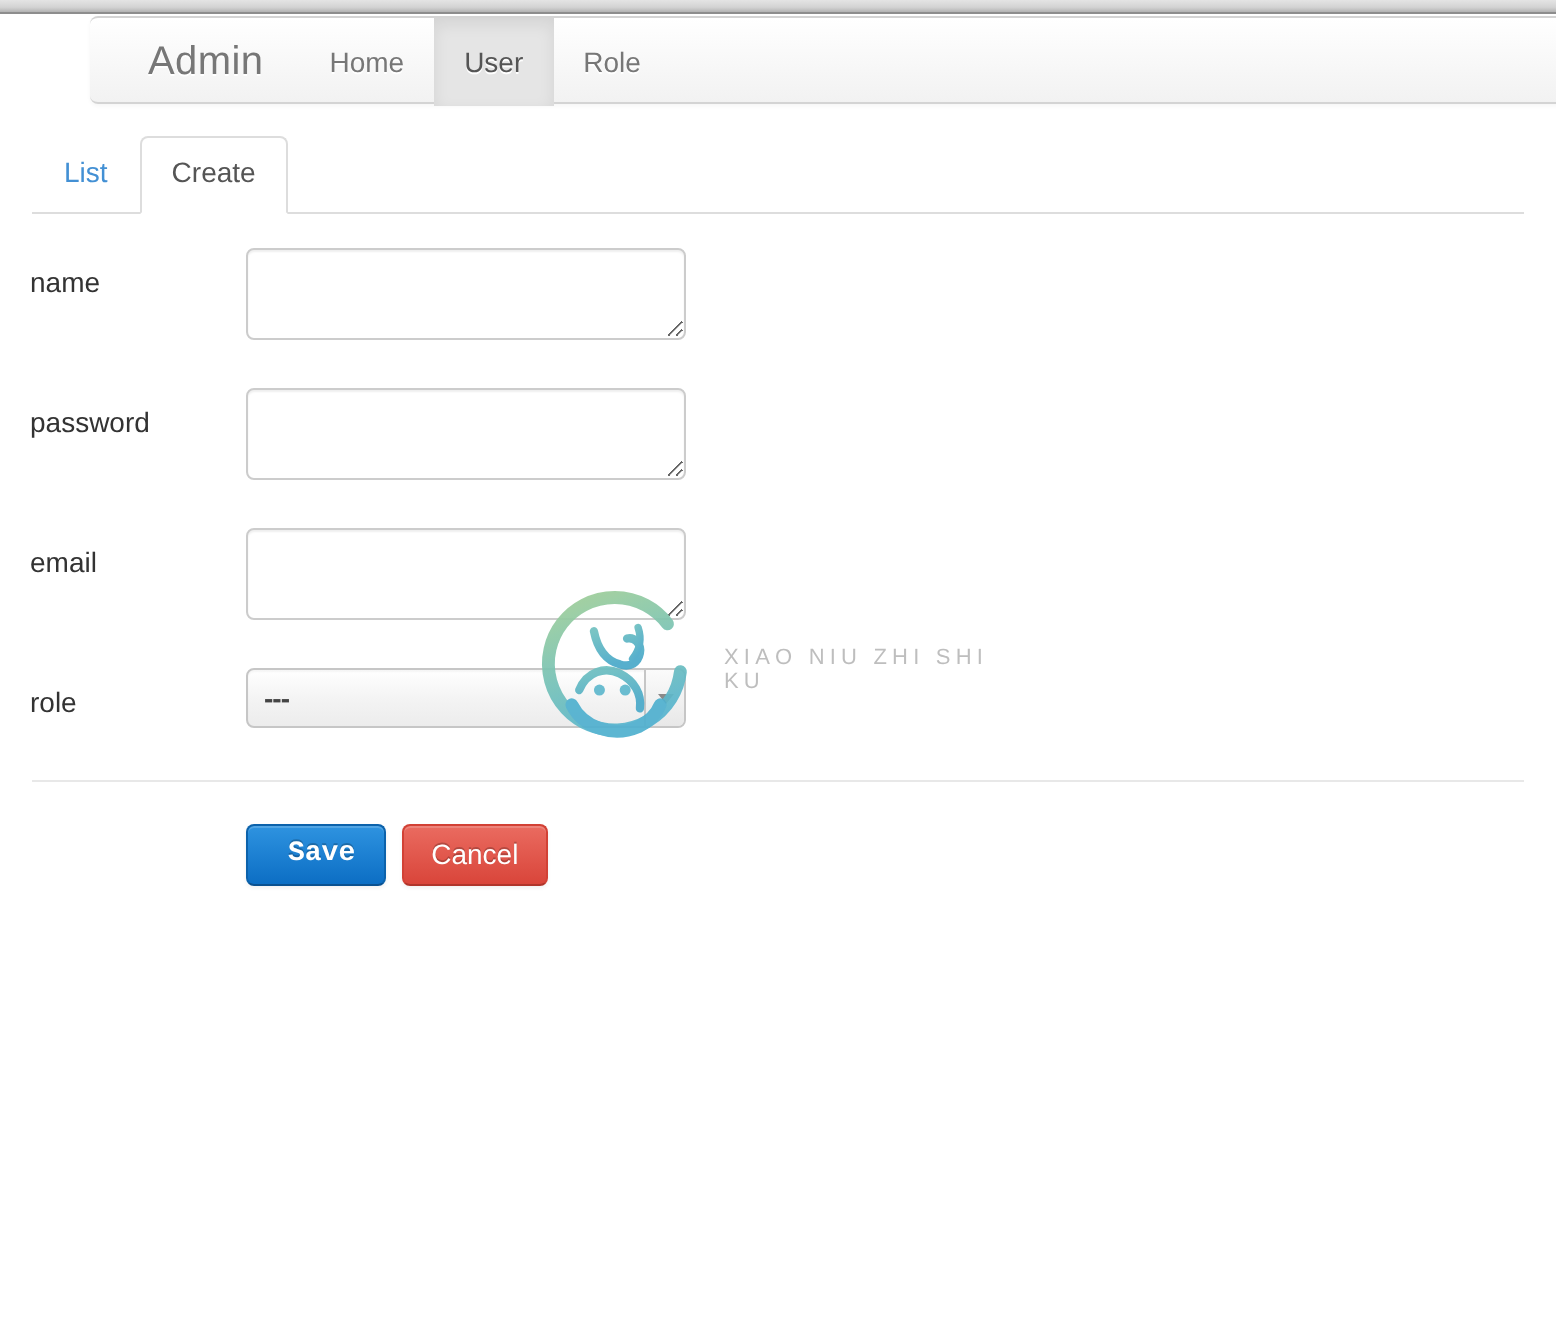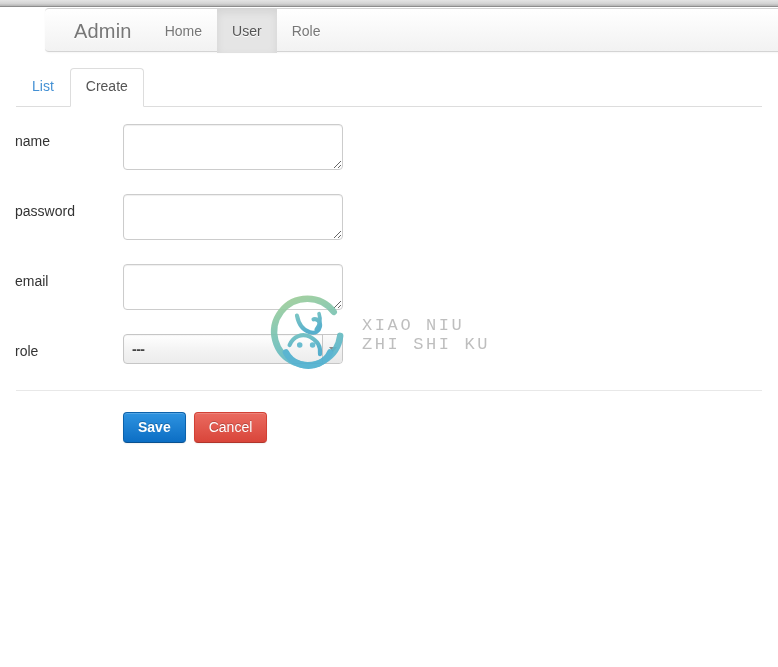--- a/index.html
+++ b/index.html
@@ -213,22 +213,23 @@
     cursor: pointer;
     box-shadow: inset 0 1px 0 rgba(255,255,255,0.18), 0 1px 2px rgba(0,0,0,0.06);
     white-space: nowrap;
   }
   .btn-primary {
     background: linear-gradient(to bottom, #2e93e0 0%, #0c6ec4 100%);
     border-color: #0c62ab #0c62ab #0a5190;
     color: #ffffff;
     text-shadow: 0 -1px 0 rgba(0,0,0,0.22);
     font-weight: bold;
-    padding-left: 14px;
+    padding-left: 20px;
     padding-right: 14px;
+    font-family: Liberation Mono, monospace;
   }
   .btn-default {
     background: linear-gradient(to bottom, #ffffff 0%, #f1f1f1 100%);
     border-color: #cccccc #cccccc #b5b5b5;
     color: #333333;
     text-shadow: 0 1px 0 #ffffff;
   }
   .btn-danger {
     background: linear-gradient(to bottom, #ea6b60 0%, #d9453a 100%);
     border-color: #d24135 #d24135 #b0352b;
@@ -261,22 +262,22 @@
     justify-content: center;
   }
   .wm-cn {
     font-family: "DejaVu Sans", sans-serif;
     font-size: 32px;
     color: #b4b4b4;
     letter-spacing: 2px;
     line-height: 1.05;
   }
   .wm-en {
-    font-family: Liberation Mono, monospace;
-    font-size: 17px;
+    font-family: Liberation Sans, sans-serif;
+    font-size: 11px;
     color: #b9b9b9;
     letter-spacing: 2.6px;
     margin-top: 1px;
   }
 </style>
 </head>
 <body>
 
 <div class="top-chrome"></div>
 

